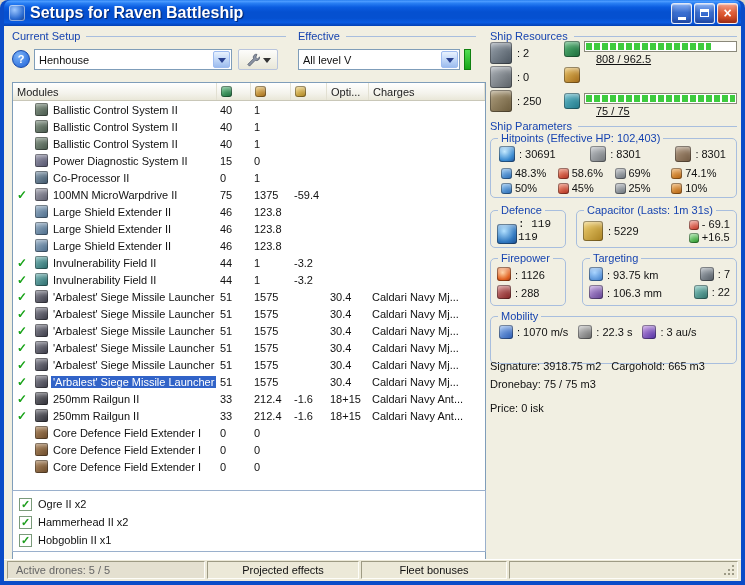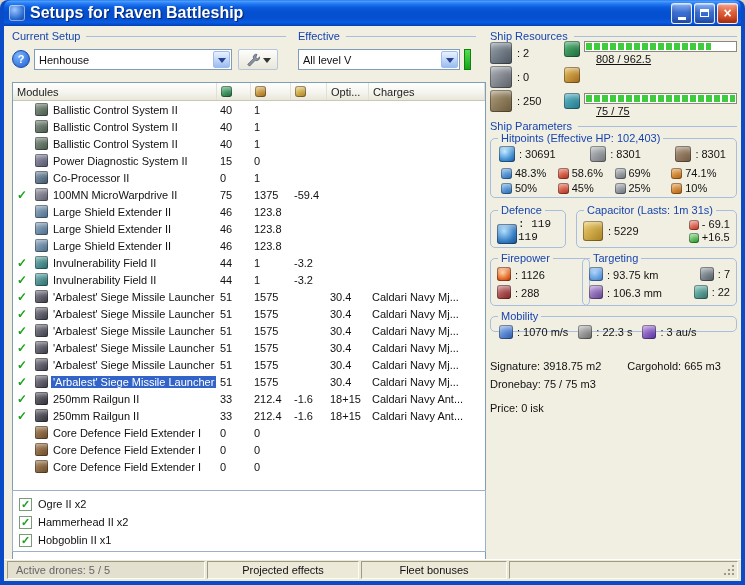--- a/index.html
+++ b/index.html
@@ -141,21 +141,21 @@
   .pairline .right{margin-left:auto;display:flex;align-items:center;gap:4px;}
   .stack{display:flex;flex-direction:column;line-height:13px;}
   .dfinner{display:flex;align-items:flex-end;gap:1px;padding:7px 4px 0 6px;font-family:Liberation Mono, monospace;}
   .capinner{display:flex;align-items:center;gap:5px;padding:8px 6px 0 6px;}
   .capdelta{margin-left:auto;display:flex;flex-direction:column;gap:2px;}
   .capdelta span{display:flex;align-items:center;gap:3px;line-height:11px;}
   .mobline{display:flex;align-items:center;gap:10px;padding:8px 6px 0 8px;white-space:nowrap;}
   .mobline .pair{display:flex;align-items:center;gap:4px;}
 
   .textline{position:absolute;white-space:nowrap;}
-  .sigline{display:flex;gap:26px;}
+  .sigline{display:flex;gap:10px;}
 </style>
 </head>
 <body>
 
 <div class="window">
   <div class="titlebar">
     <span class="appicon"></span>
     <span class="title">Setups for Raven Battleship</span>
     <span class="tbtns">
       <button class="tbtn min">
@@ -656,21 +656,21 @@
               <span>- 69.1</span>
             </span>
           <span>
               <i class="micon s10" data-icon="cap-recharge-icon"></i>
               <span>+16.5</span>
             </span>
         </span>
       </div>
     </div>
 
-    <div class="gbox" style="left:486px;top:232px;width:100px;height:48px;">
+    <div class="gbox" style="left:486px;top:232px;width:76px;height:48px;">
       <span class="glabel">Firepower</span>
       <div class="pairline" style="padding-top:8px;">
         <i class="micon s14" data-icon="volley-icon"></i>
         <span>: 1126</span>
       </div>
       <div class="pairline">
         <i class="micon s14" data-icon="dps-icon"></i>
         <span>: 288</span>
       </div>
     </div>
@@ -687,21 +687,21 @@
       <div class="pairline">
         <i class="micon s14" data-icon="scan-resolution-icon"></i>
         <span>: 106.3 mm</span>
         <span class="right">
             <i class="micon s14" data-icon="sensor-strength-icon"></i>
             <span>: 22</span>
           </span>
       </div>
     </div>
 
-    <div class="gbox" style="left:486px;top:290px;width:247px;height:16px;">
+    <div class="gbox" style="left:486px;top:290px;width:247px;height:48px;">
       <span class="glabel">Mobility</span>
       <div class="mobline">
         <span class="pair">
             <i class="micon s14" data-icon="speed-icon"></i>
             <span>: 1070 m/s</span>
           </span>
         <span class="pair">
             <i class="micon s14" data-icon="align-time-icon"></i>
             <span>: 22.3 s</span>
           </span>

